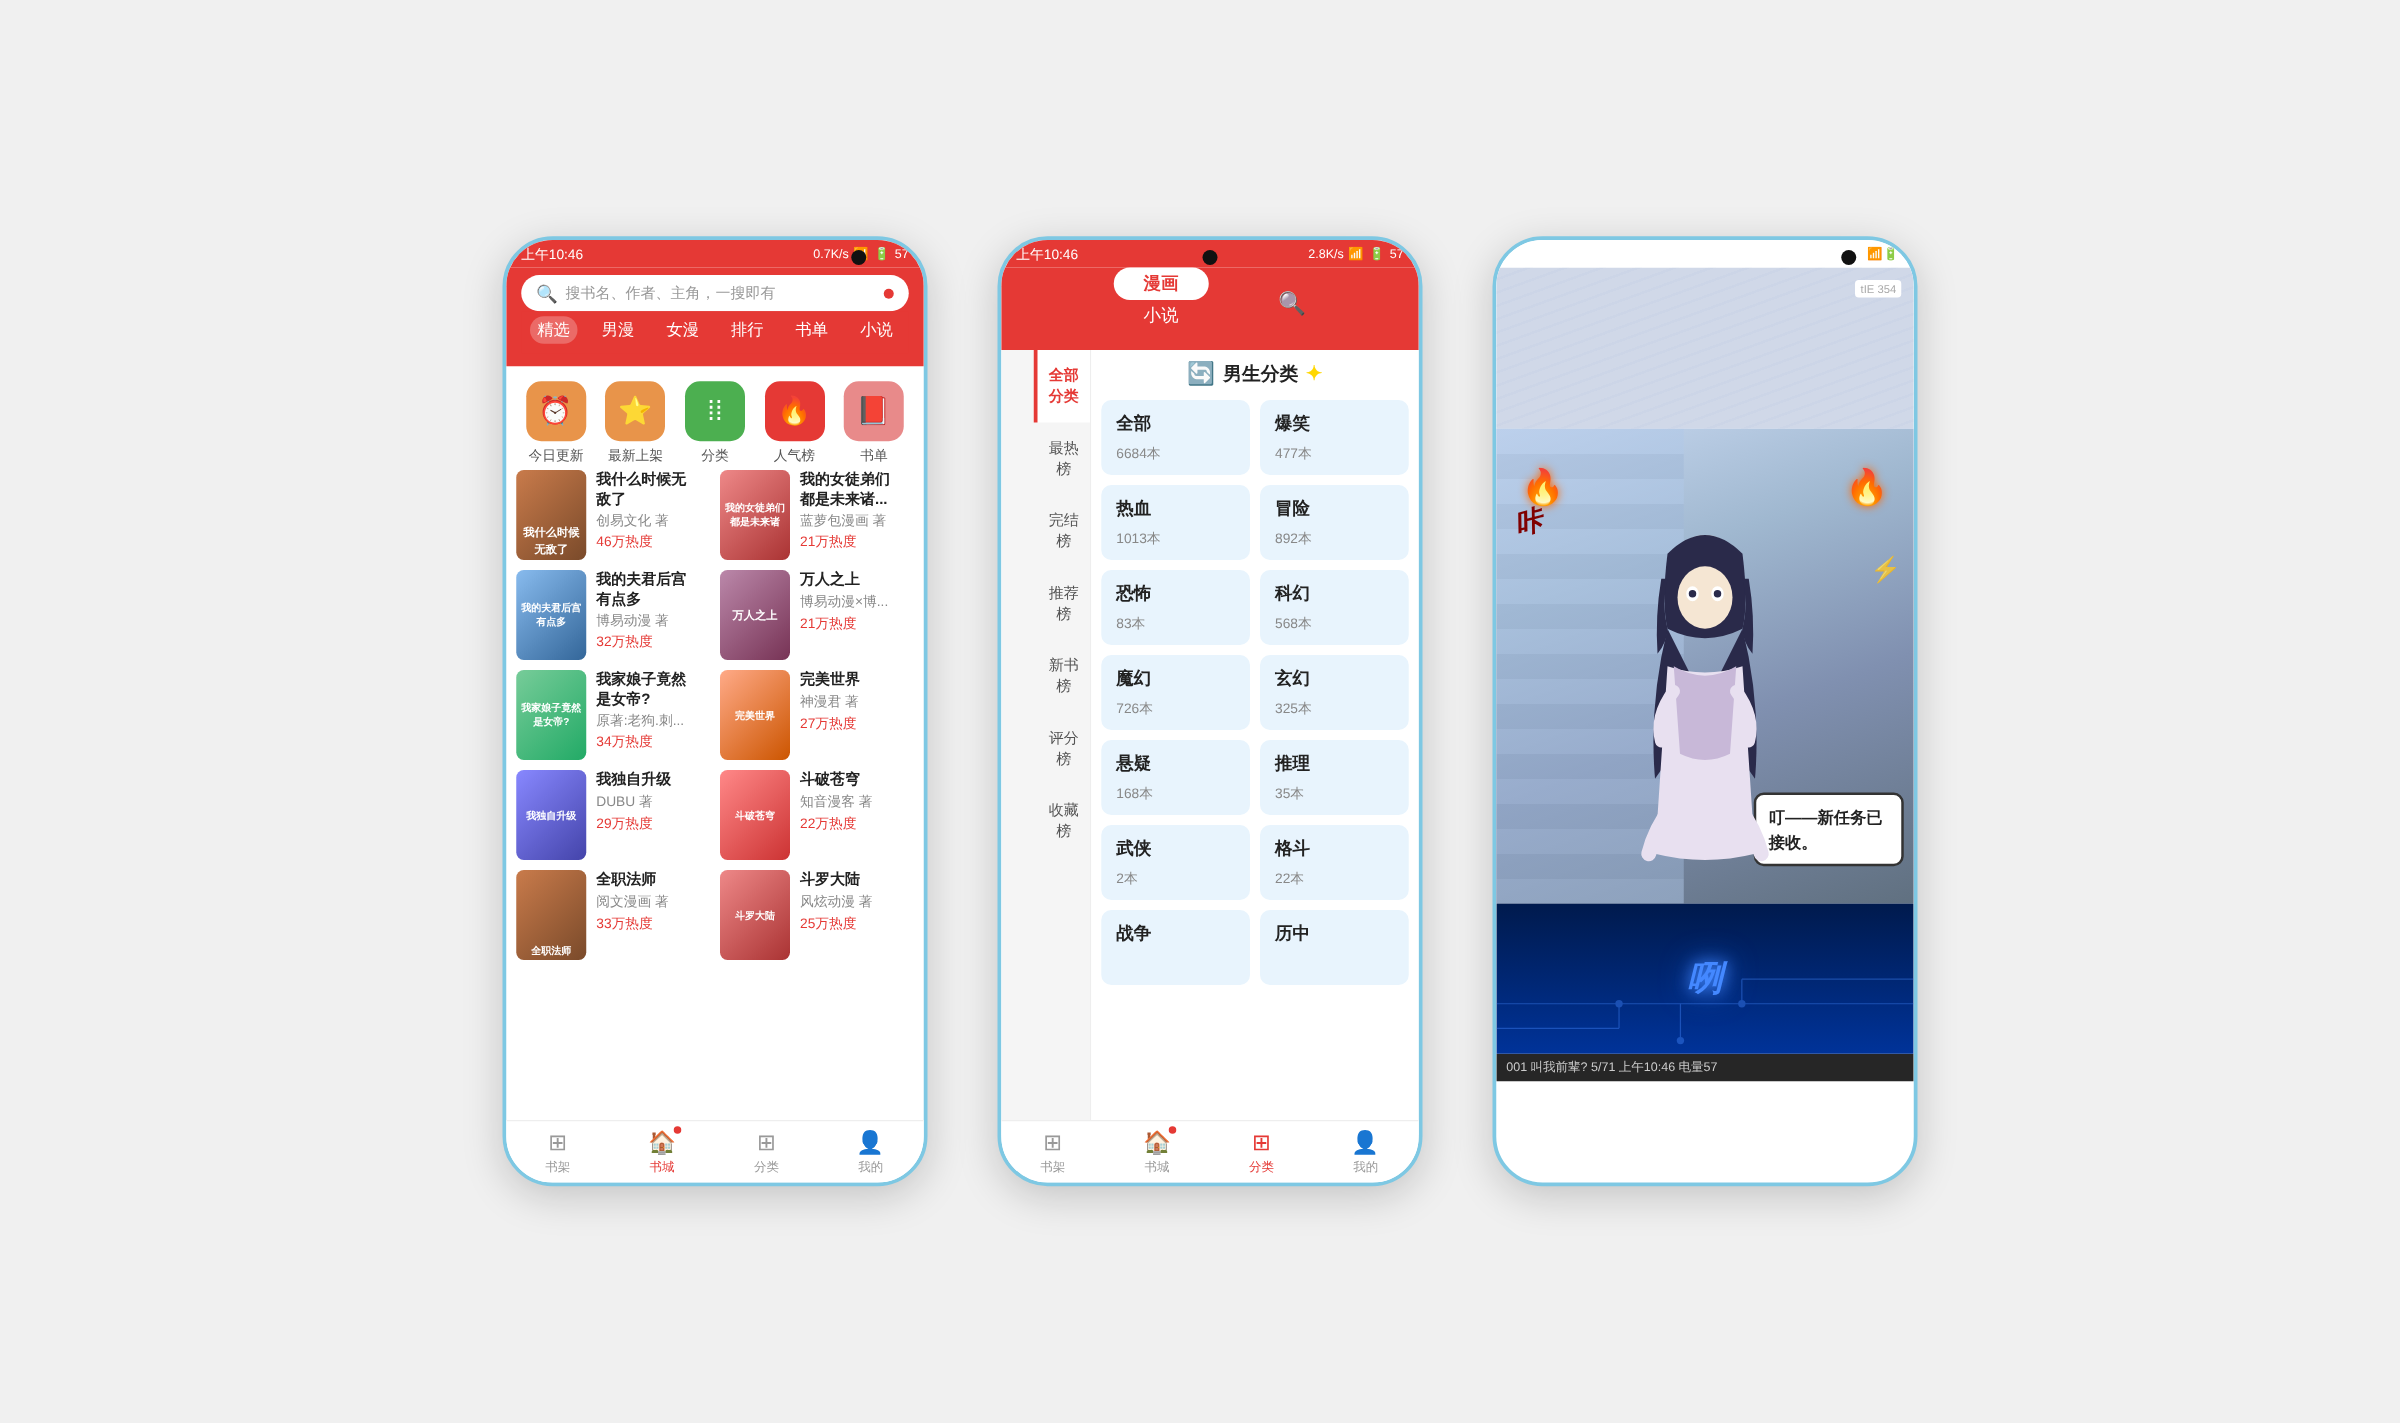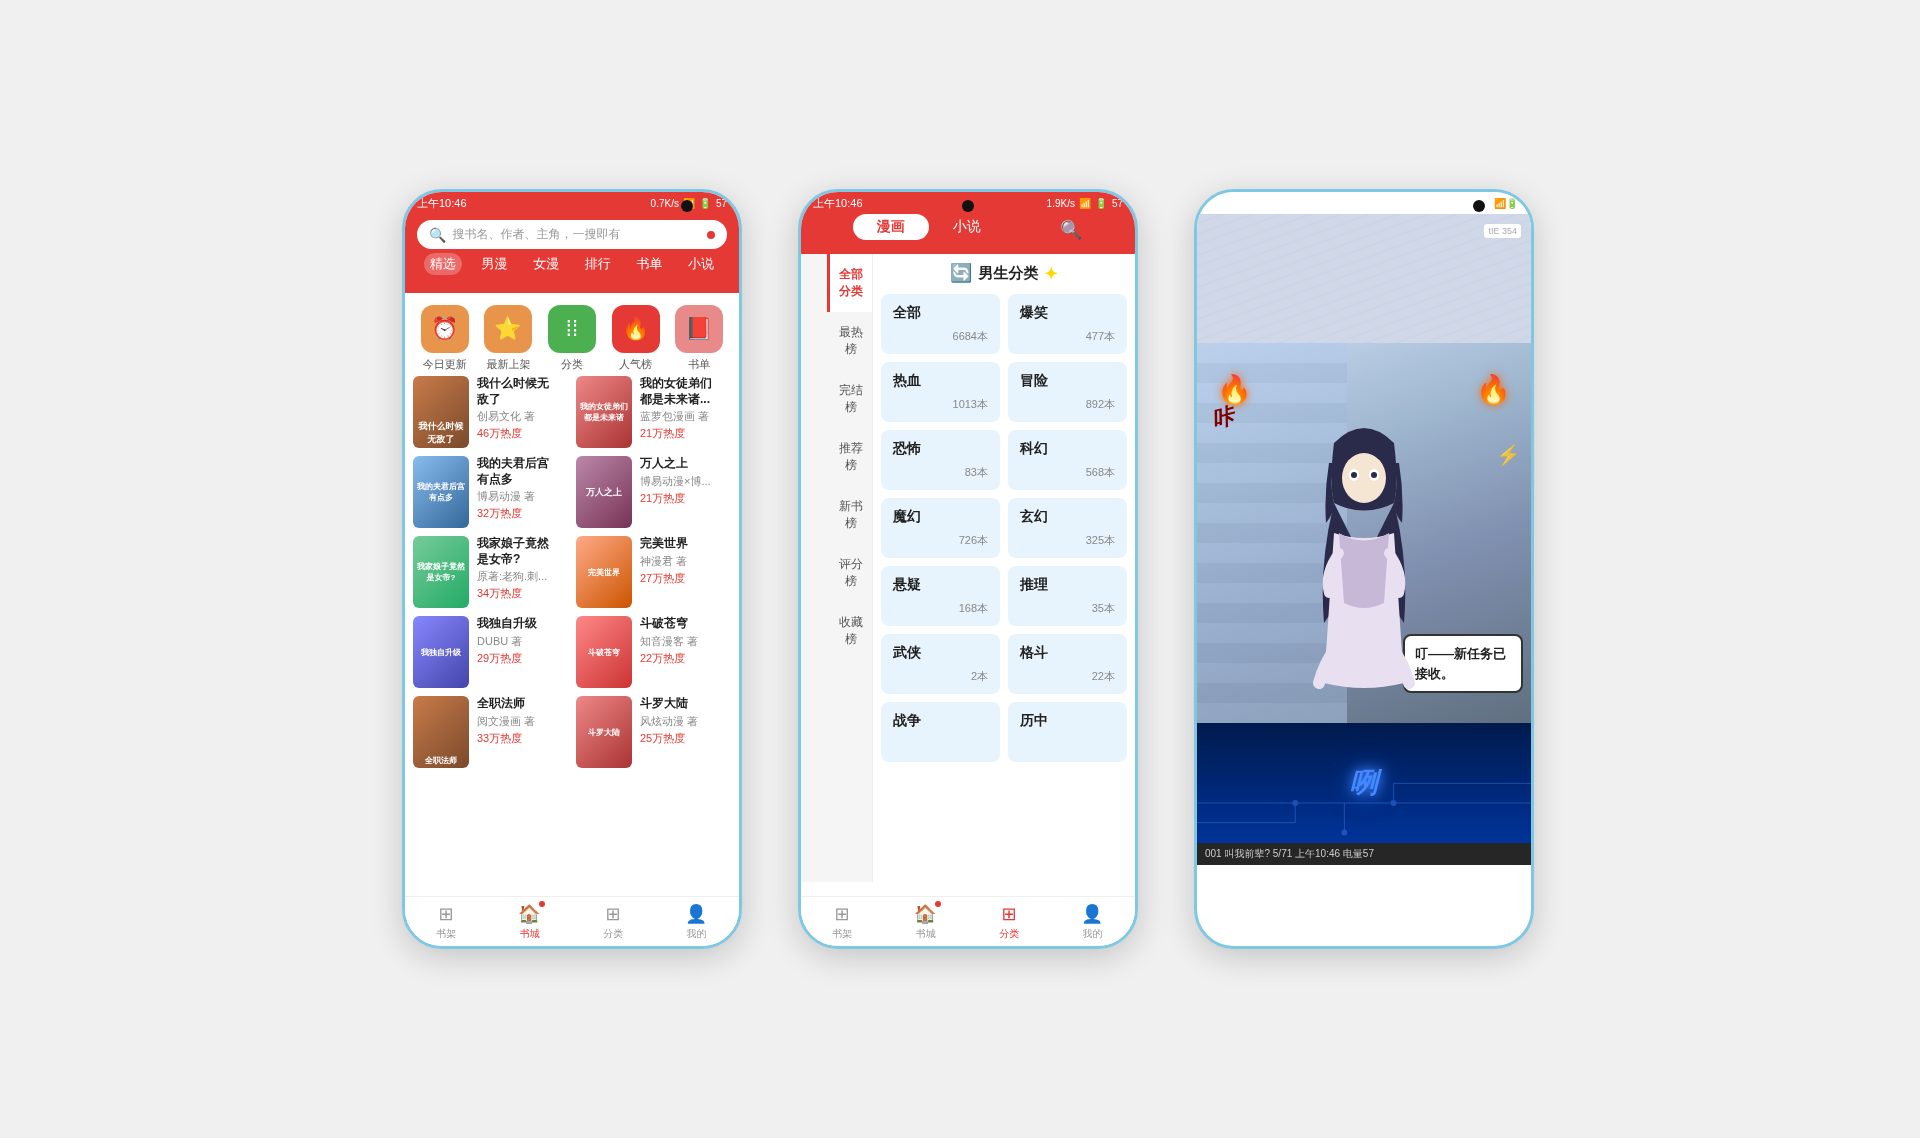--- a/index.html
+++ b/index.html
@@ -186,20 +186,21 @@
     
     .phone2-header {
       background: #e53935;
       padding: 0 12px 8px;
     }
     .tab-switch {
       display: flex;
       justify-content: center;
       gap: 0;
       margin-bottom: 6px;
+      flex-direction: column;
     }
     .tab-btn {
       padding: 4px 24px;
       font-size: 14px;
       color: #fff;
       border-radius: 16px;
       cursor: pointer;
     }
     .tab-btn.active { background: #fff; color: #e53935; font-weight: bold; }
     .tab-row { display: flex; align-items: center; justify-content: center; gap: 16px; padding: 0 4px; }
@@ -256,21 +257,21 @@
       background: #e8f4fd;
       border-radius: 8px;
       padding: 10px 12px;
       cursor: pointer;
       min-height: 60px;
       display: flex;
       flex-direction: column;
       justify-content: space-between;
     }
     .category-name { font-size: 14px; font-weight: bold; color: #222; }
-    .category-count { font-size: 11px; color: #888; text-align: right; }
+    .category-count { font-size: 11px; color: #888; text-align: left; }
     .manga-main {
       width: 100%;
       height: 380px;
       background: linear-gradient(180deg, #b8c8e8 0%, #9ab 40%, #78a 100%);
       position: relative;
       overflow: hidden;
       display: flex;
       align-items: center;
       justify-content: center;
     }
@@ -565,21 +566,21 @@
     </div>
   </div>
 </div>
 
 <div class="phone phone-2">
   <div class="camera-hole"></div>
 
   <div class="status-bar">
     <span>上午10:46</span>
     <div class="status-icons">
-      <span>1.9K/s</span>
+      <span>2.8K/s</span>
       <span>📶</span>
       <span>🔋</span>
       <span>57</span>
     </div>
   </div>
 
   <div class="phone2-header">
     <div class="tab-row">
       <div class="tab-switch">
         <span class="tab-btn active">漫画</span>

